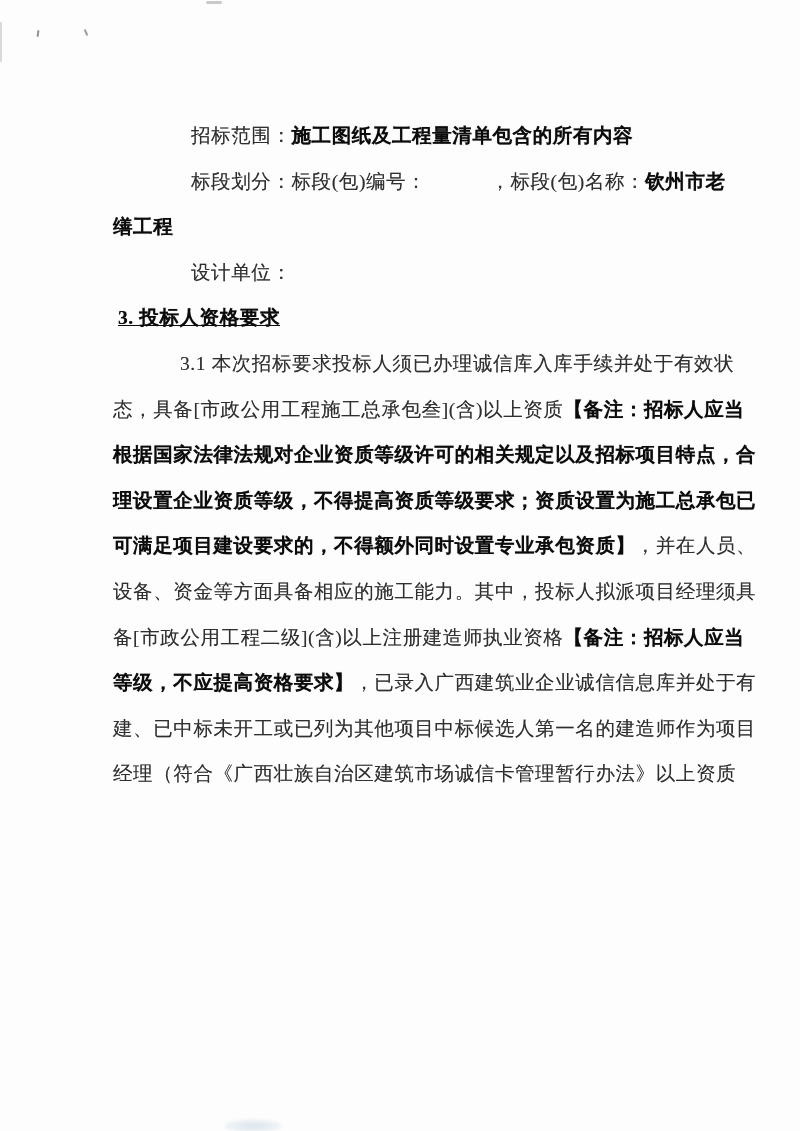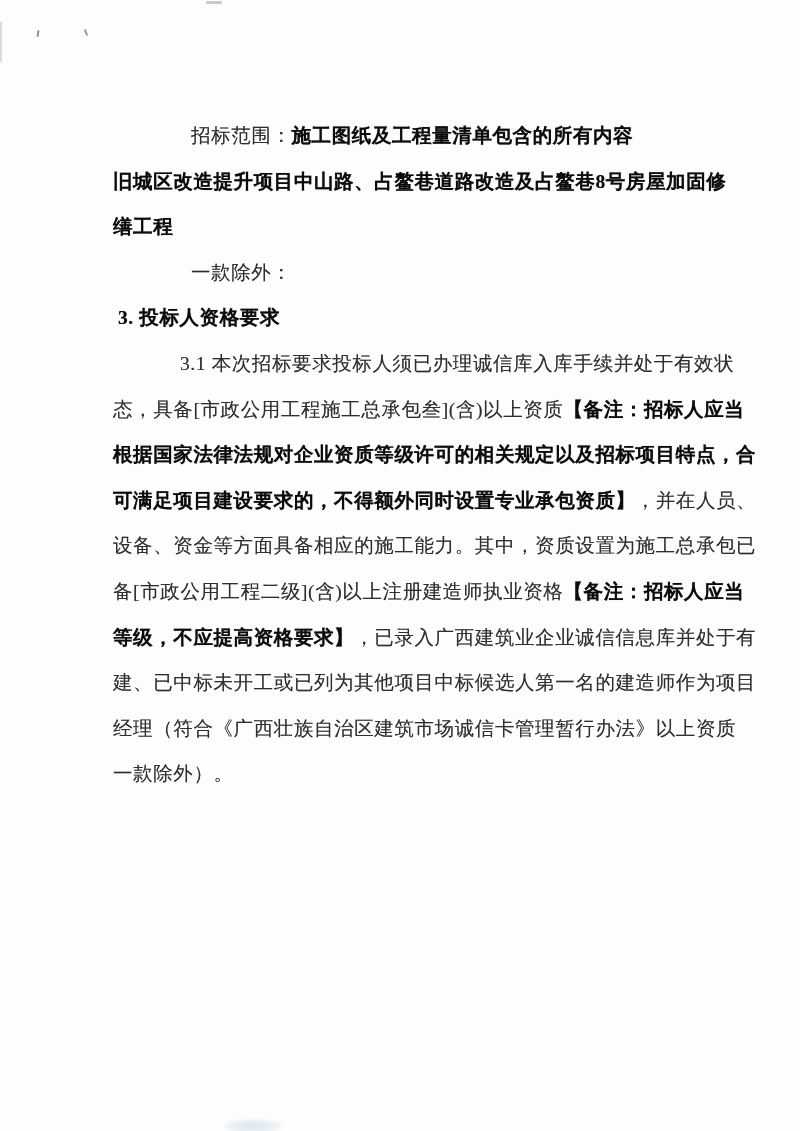--- a/index.html
+++ b/index.html
@@ -24,21 +24,21 @@
   .line {
     white-space: nowrap;
     height: 45.6px;
     line-height: 45.6px;
     font-size: 19.5px;
     letter-spacing: 0.6px;
     text-shadow: 0 0 0.6px rgba(70,70,70,0.5);
   }
   .line.indent-colon  { padding-left: 78px; }
   .line.clause-start  { padding-left: 67px; }
-  .line.heading       { padding-left: 5px; font-weight: 700; color: var(--text-bold, #0b0b0b); }
+  .line.heading       { padding-left: 5px; font-weight: 700; color: var(--text-bold, #0b0b0b); text-decoration: underline; }
   .run-bold {
     font-weight: 700;
     color: var(--text-bold, #0b0b0b);
     text-shadow: 0 0 0.7px rgba(20,20,20,0.6);
   }
   .gap { display: inline-block; width: 64px; }
 
   
   .speck {
     position: absolute; background: #909090;
@@ -68,28 +68,28 @@
 <body style="--page-bg: #fdfdfd; --text-regular: #2f2f2f; --text-bold: #0b0b0b;">
 
 <div class="page">
   <span class="speck speck-1"></span>
   <span class="speck speck-2"></span>
   <span class="dash-top"></span>
   <span class="edge-sliver"></span>
   <span class="smudge"></span>
   <div class="doc">
       <div class="line indent-colon"><span>招标范围：</span><span class="run-bold">施工图纸及工程量清单包含的所有内容</span></div>
-      <div class="line body"><span class="run-bold">旧城区改造提升项目中山路、占鳌巷道路改造及占鳌巷8号房屋加固修</span></div>
+      <div class="line indent-colon"><span>标段划分：标段(包)编号：</span><span class="gap"></span><span>，标段(包)名称：</span><span class="run-bold">钦州市老</span></div>
       <div class="line body"><span class="run-bold">缮工程</span></div>
-      <div class="line indent-colon"><span>一款除外：</span></div>
+      <div class="line indent-colon"><span>设计单位：</span></div>
       <div class="line heading"><span class="run-bold">3. 投标人资格要求</span></div>
       <div class="line clause-start"><span>3.1 本次招标要求投标人须已办理诚信库入库手续并处于有效状</span></div>
       <div class="line body"><span>态，具备[市政公用工程施工总承包叁](含)以上资质</span><span class="run-bold">【备注：招标人应当</span></div>
       <div class="line body"><span class="run-bold">根据国家法律法规对企业资质等级许可的相关规定以及招标项目特点，合</span></div>
+      <div class="line body"><span class="run-bold">理设置企业资质等级，不得提高资质等级要求；资质设置为施工总承包已</span></div>
       <div class="line body"><span class="run-bold">可满足项目建设要求的，不得额外同时设置专业承包资质】</span><span>，并在人员、</span></div>
-      <div class="line body"><span>设备、资金等方面具备相应的施工能力。其中，资质设置为施工总承包已</span></div>
+      <div class="line body"><span>设备、资金等方面具备相应的施工能力。其中，投标人拟派项目经理须具</span></div>
       <div class="line body"><span>备[市政公用工程二级](含)以上注册建造师执业资格</span><span class="run-bold">【备注：招标人应当</span></div>
       <div class="line body"><span class="run-bold">等级，不应提高资格要求】</span><span>，已录入广西建筑业企业诚信信息库并处于有</span></div>
       <div class="line body"><span>建、已中标未开工或已列为其他项目中标候选人第一名的建造师作为项目</span></div>
       <div class="line body"><span>经理（符合《广西壮族自治区建筑市场诚信卡管理暂行办法》以上资质</span></div>
-      <div class="line body"><span>一款除外）。</span></div>
     </div>
 </div>
 
 </body></html>

